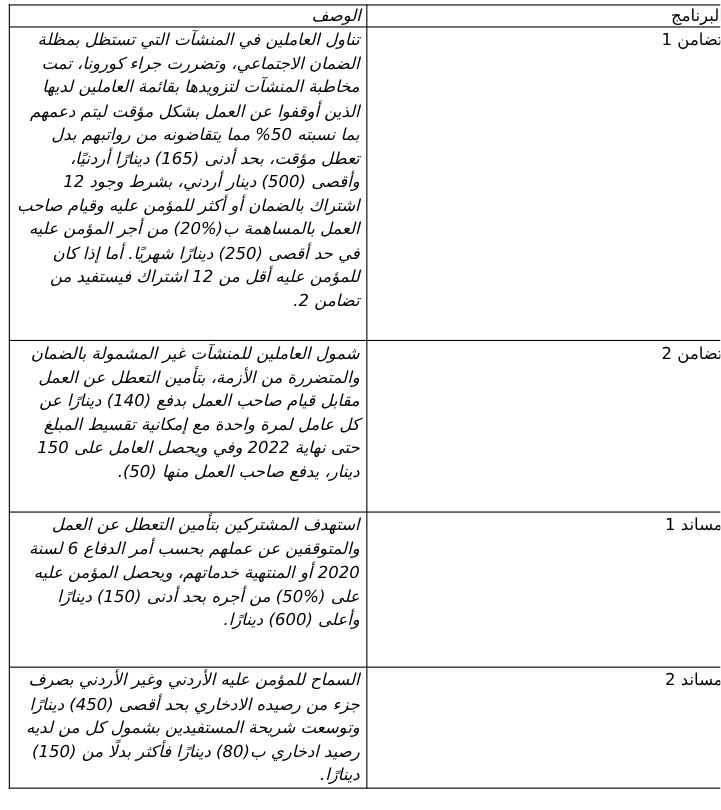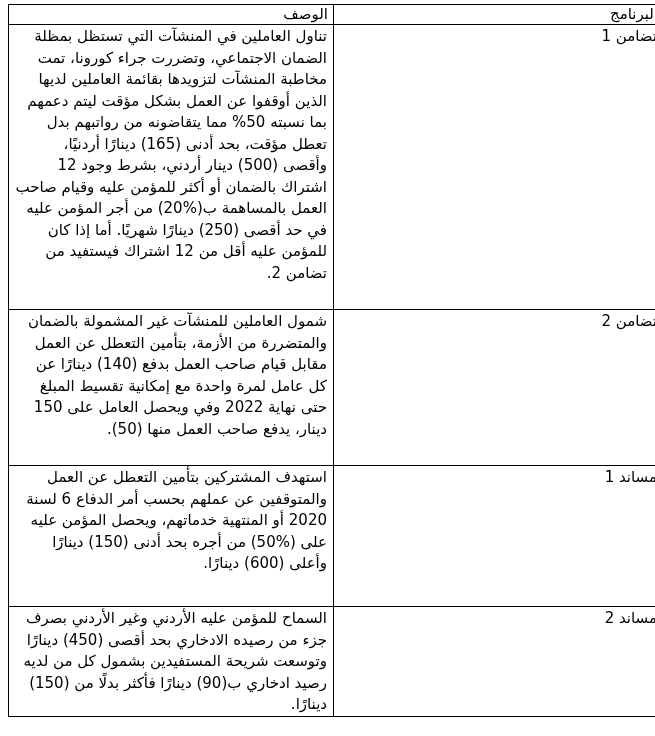--- a/index.html
+++ b/index.html
@@ -27,21 +27,21 @@
   table.doc-table td {
     border: 1px solid #000000;
     vertical-align: top;
     text-align: right;
     padding: 1px 6px 0 6px;
     font-size: 15px;
     line-height: 21.5px;
     overflow: hidden;
   }
   .col-program  { width: 319px; }
-  .col-desc     { width: 314px; }
+  .col-desc     { width: 314px; font-style: italic; }
   tr.header-row td {
     height: 18px;
     line-height: 19px;
     padding: 0 5px;
   }
   tr.row-1 td { height: 283px; }
   tr.row-2 td { height: 154px; }
   tr.row-3 td { height: 139px; }
   tr.row-4 td { height: 100px; }
   .program-cell {
@@ -69,17 +69,17 @@
       <td class="col-desc">شمول العاملين للمنشآت غير المشمولة بالضمان والمتضررة من الأزمة، بتأمين التعطل عن العمل مقابل قيام صاحب العمل بدفع (140) دينارًا عن كل عامل لمرة واحدة مع إمكانية تقسيط المبلغ حتى نهاية 2022 وفي ويحصل العامل على 150 دينار، يدفع صاحب العمل منها (50).</td>
     </tr>
 
     <tr class="row-3">
       <td class="col-program program-cell">مساند 1</td>
       <td class="col-desc">استهدف المشتركين بتأمين التعطل عن العمل والمتوقفين عن عملهم بحسب أمر الدفاع 6 لسنة 2020 أو المنتهية خدماتهم، ويحصل المؤمن عليه على (%50) من أجره بحد أدنى (150) دينارًا وأعلى (600) دينارًا.</td>
     </tr>
 
     <tr class="row-4">
       <td class="col-program program-cell">مساند 2</td>
-      <td class="col-desc">السماح للمؤمن عليه الأردني وغير الأردني بصرف جزء من رصيده الادخاري بحد أقصى (450) دينارًا وتوسعت شريحة المستفيدين بشمول كل من لديه رصيد ادخاري ب(90) دينارًا فأكثر بدلًا من (150) دينارًا.</td>
+      <td class="col-desc">السماح للمؤمن عليه الأردني وغير الأردني بصرف جزء من رصيده الادخاري بحد أقصى (450) دينارًا وتوسعت شريحة المستفيدين بشمول كل من لديه رصيد ادخاري ب(80) دينارًا فأكثر بدلًا من (150) دينارًا.</td>
     </tr>
   </tbody>
     </table>
 </div>
 
 </body></html>

